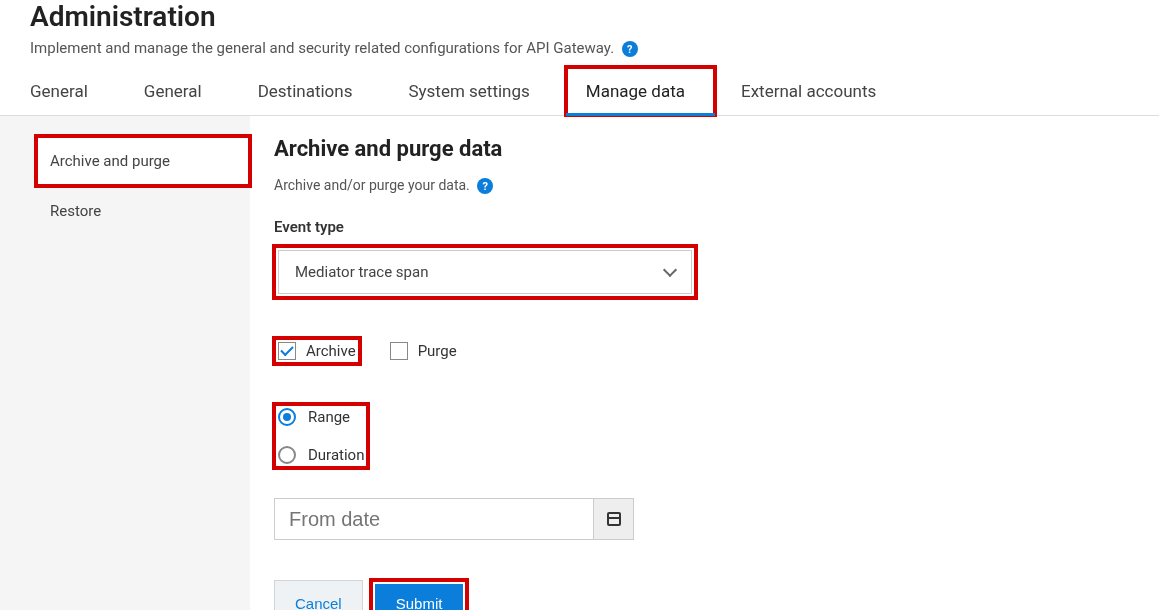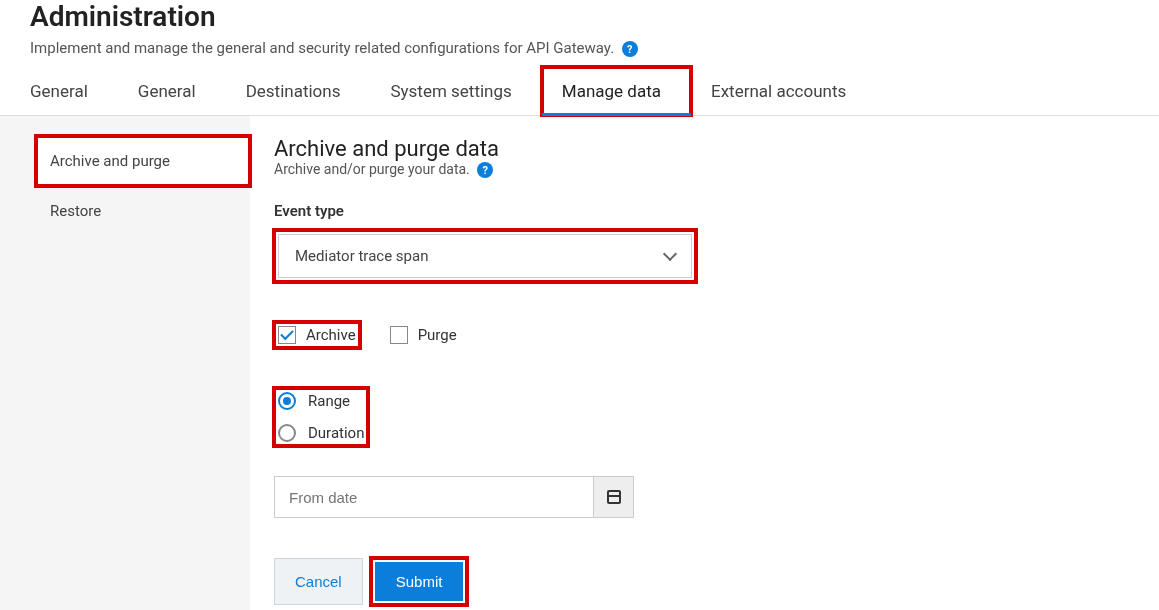--- a/index.html
+++ b/index.html
@@ -35,21 +35,21 @@
     color: #fff;
     font-size: 11px;
     font-weight: bold;
     margin-left: 4px;
     vertical-align: middle;
   }
   .tabs {
     display: flex;
     border-bottom: 1px solid #ddd;
     padding-left: 10px;
-    gap: 0;
+    gap: 6px;
   }
   .tab {
     padding: 14px 30px 14px 20px;
     font-size: 17px;
     color: #444;
     cursor: pointer;
     position: relative;
   }
   .tab.active {
     color: #222;
@@ -79,22 +79,22 @@
   }
   .sidebar-item.active {
     background: #fff;
   }
   .main {
     flex: 1;
     padding: 20px 20px 20px 24px;
   }
   .section-title {
     font-size: 22px;
-    font-weight: 400;
-    margin: 0 0 0 0;
+    font-weight: 700;
+    margin: 0 0 16px 0;
     color: #222;
   }
   .section-subtitle {
     font-size: 14px;
     color: #555;
     margin: 0 0 24px 0;
   }
   .field-label {
     font-size: 15px;
     font-weight: 600;
@@ -153,21 +153,21 @@
   }
   .radio-group {
     margin-top: 50px;
   }
   .radio-item {
     display: flex;
     align-items: center;
     gap: 12px;
     font-size: 15px;
     color: #333;
-    margin-bottom: 14px;
+    margin-bottom: 20px;
     cursor: pointer;
   }
   .radio {
     width: 18px; height: 18px;
     border: 2px solid #888;
     border-radius: 50%;
     display: inline-flex;
     align-items: center;
     justify-content: center;
     background: #fff;
@@ -189,21 +189,21 @@
   .date-input {
     display: flex;
     border: 1px solid #ccc;
     width: 360px;
     height: 42px;
   }
   .date-input input {
     flex: 1;
     border: none;
     padding: 0 14px;
-    font-size: 15px;
+    font-size: 20px;
     color: #4c1d95;
     outline: none;
   }
   .cal-btn {
     width: 40px;
     background: #eee;
     display: flex;
     align-items: center;
     justify-content: center;
     cursor: pointer;

